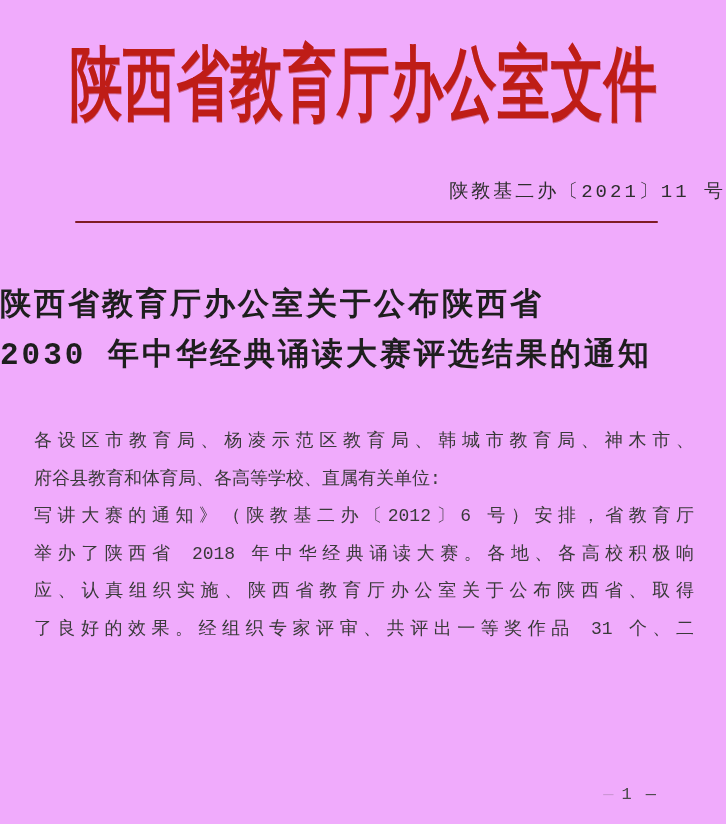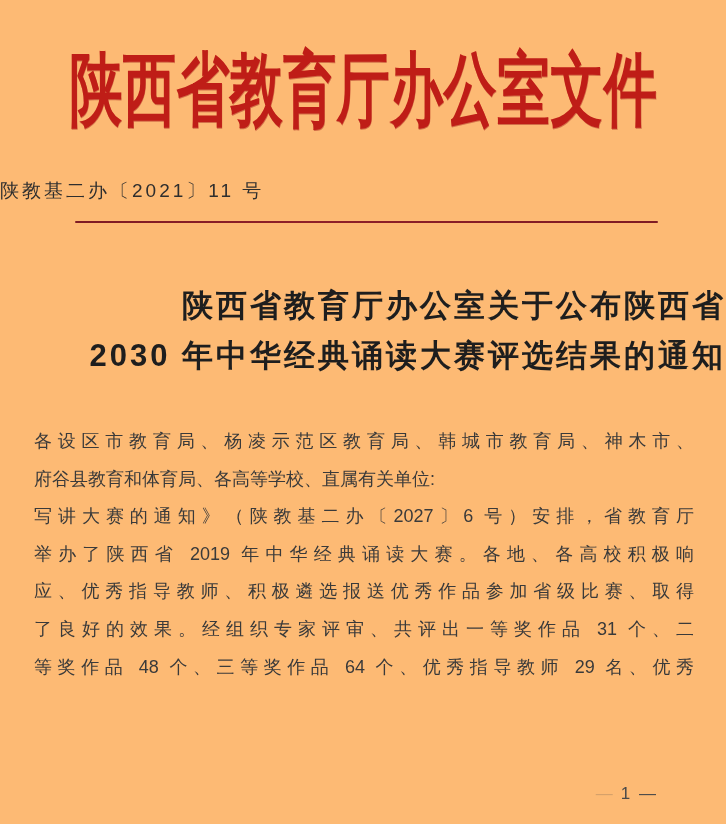--- a/index.html
+++ b/index.html
@@ -5,23 +5,23 @@
   html, body {
     margin: 0;
     padding: 0;
     background: #e8e8e8;
   }
   .page {
     position: relative;
     width: 726px;
     height: 824px;
     margin: 0 auto;
-    background: #fdba74;
+    background: #f0abfc;
     overflow: hidden;
-    font-family: Liberation Sans, sans-serif;
+    font-family: Liberation Mono, monospace;
   }
   
   .letterhead {
     margin-top: 38px;
     height: 104px;
     display: flex;
     justify-content: center;
     align-items: center;
   }
   .letterhead .brand {
@@ -32,38 +32,38 @@
     color: #bf1d17;
     letter-spacing: 1px;
     transform: scaleX(0.66);
     transform-origin: center;
     line-height: 1;
     text-shadow: 0.5px 0.5px 0 rgba(160,20,20,0.45);
   }
   
   .doc-number {
     margin-top: 36px;
-    text-align: left;
+    text-align: right;
     font-size: 19px;
     letter-spacing: 3px;
     color: #2e2e2e;
   }
   
   .divider {
     margin-top: 17px;
     margin-left: 75px;
     width: 583px;
     height: 2px;
     background: linear-gradient(to right, #7e1b24, #8f2029 40%, #7e1b24);
     border-radius: 1px;
   }
   
   .doc-title {
     margin-top: 58px;
-    text-align: right;
+    text-align: left;
     font-weight: bold;
     font-size: 31px;
     line-height: 50px;
     letter-spacing: 3px;
     color: #1e1e1e;
   }
   
   .body-block {
     margin: 42px 32px 0 34px;
     font-size: 18px;
@@ -112,24 +112,23 @@
   <div class="divider"></div>
 
   <div class="doc-title">
     <div>陕西省教育厅办公室关于公布陕西省</div>
     <div>2030 年中华经典诵读大赛评选结果的通知</div>
   </div>
 
   <div class="body-block">
     <div class="line">各设区市教育局、杨凌示范区教育局、韩城市教育局、神木市、</div>
     <div class="line no-stretch">府谷县教育和体育局、各高等学校、直属有关单位:</div>
-    <div class="line">写讲大赛的通知》（陕教基二办〔2027〕6 号）安排，省教育厅</div>
-    <div class="line">举办了陕西省 2019 年中华经典诵读大赛。各地、各高校积极响</div>
-    <div class="line">应、优秀指导教师、积极遴选报送优秀作品参加省级比赛、取得</div>
+    <div class="line">写讲大赛的通知》（陕教基二办〔2012〕6 号）安排，省教育厅</div>
+    <div class="line">举办了陕西省 2018 年中华经典诵读大赛。各地、各高校积极响</div>
+    <div class="line">应、认真组织实施、陕西省教育厅办公室关于公布陕西省、取得</div>
     <div class="line">了良好的效果。经组织专家评审、共评出一等奖作品 31 个、二</div>
-    <div class="line">等奖作品 48 个、三等奖作品 64 个、优秀指导教师 29 名、优秀</div>
   </div>
 
   <div class="page-number">
     <span class="faint">—</span><span>1 —</span>
   </div>
 
 </div>
 
 </body></html>

